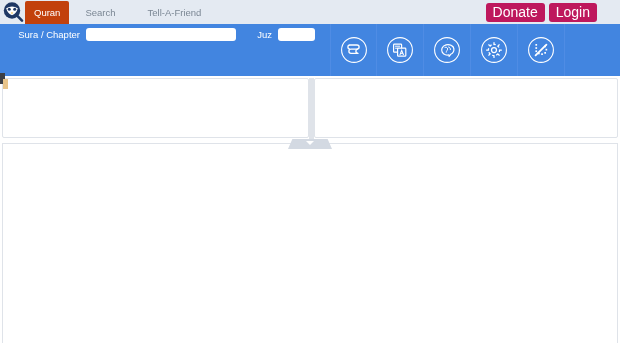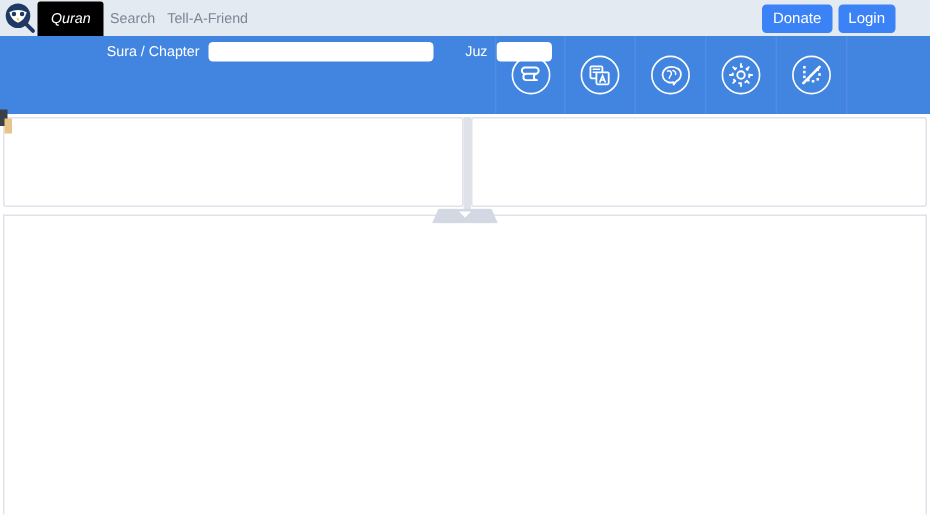--- a/index.html
+++ b/index.html
@@ -38,40 +38,39 @@
     align-items: center;
     justify-content: center;
     flex: 0 0 auto;
     margin-left: 1px;
   }
   .brand-logo svg { display: block; }
 
   .nav-tab {
     font-size: 9.5px;
     color: #7b8794;
-    padding: 4px 4px;
+    padding: 4px 16px;
     line-height: 13px;
     white-space: nowrap;
     cursor: pointer;
     flex: 0 0 auto;
   }
   .nav-tab.active {
-    background: #000000;
+    background: #c2410c;
     color: #ffffff;
     border-radius: 2px 2px 0 0;
     padding: 5px 9px;
-    font-style: italic;
   }
 
   .nav-spacer { flex: 1 1 auto; }
 
   .nav-btn {
-    font-size: 10px;
+    font-size: 14px;
     color: #ffffff;
-    background: #3b82f6;
+    background: #be185d;
     border-radius: 3px;
     padding: 4px 7px;
     margin-right: 4px;
     line-height: 11px;
     white-space: nowrap;
     cursor: pointer;
     flex: 0 0 auto;
   }
   .nav-btn:last-child { margin-right: 23px; }
 
@@ -87,21 +86,21 @@
 
   .form-area {
     position: absolute;
     top: 0; left: 0;
     width: 330px;
     height: 52px;
   }
 
   .row { position: absolute; display: flex; align-items: center; }
 
-  .row-1 { top: 4px; left: 12px; width: 330px; padding-left: 41px; }
+  .row-1 { top: 4px; left: 0; width: 330px; }
 
   .lbl {
     color: #ffffff;
     font-size: 9.5px;
     line-height: 11px;
     text-align: right;
     white-space: nowrap;
   }
   .lbl.two-line {
     white-space: normal;

